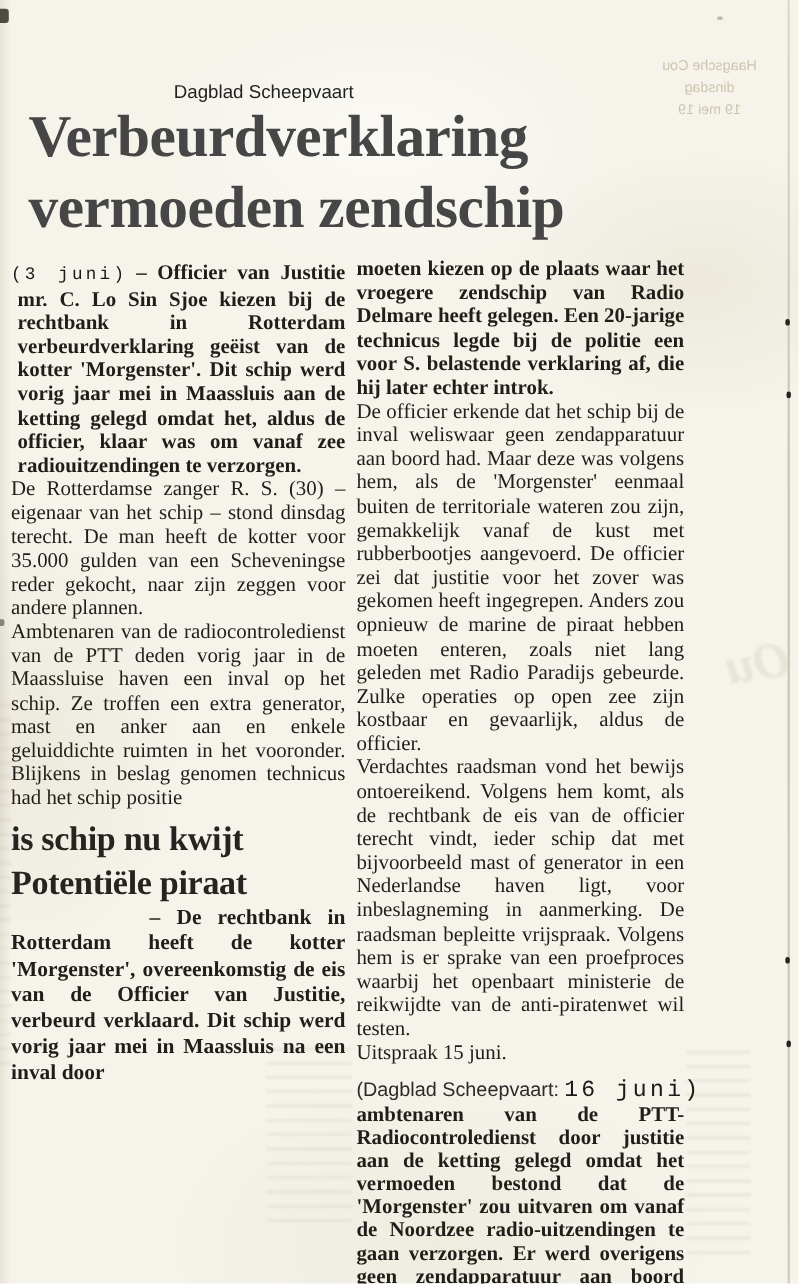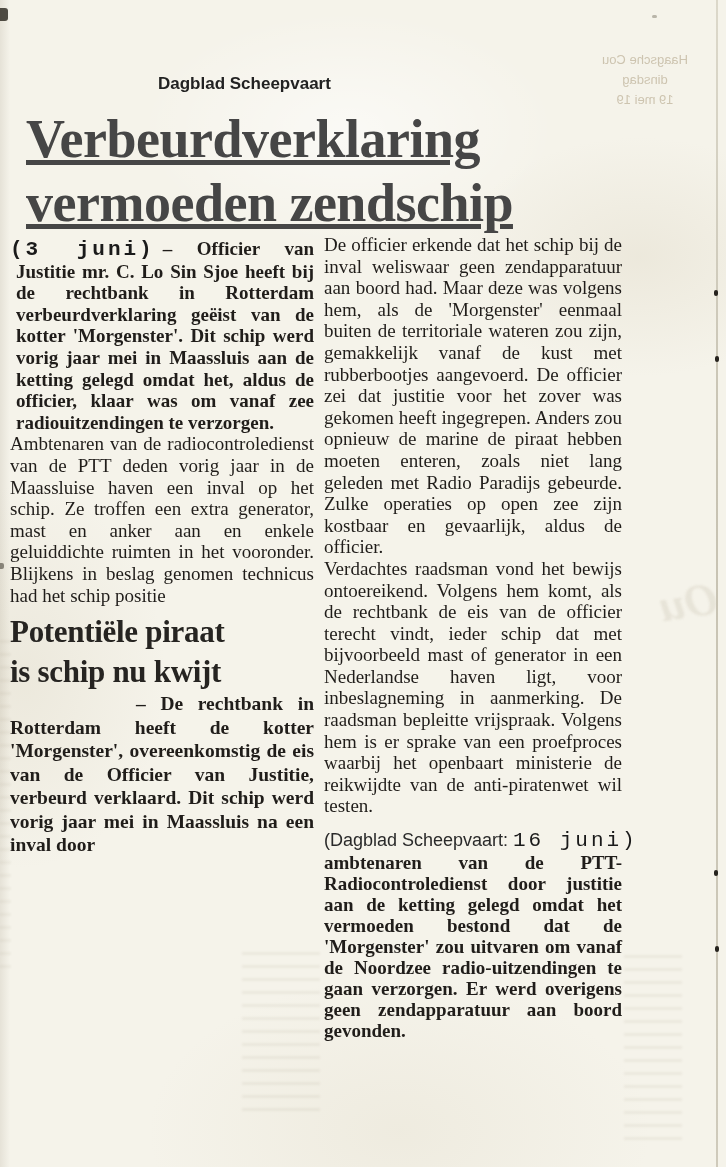--- a/index.html
+++ b/index.html
@@ -24,32 +24,32 @@
   .mark-tl{position:absolute;left:0;top:8px;width:8px;height:13px;background:#332f27;
     border-radius:0 3px 3px 0;opacity:.85;}
   .mark-left-dot{position:absolute;left:0;top:563px;width:4px;height:6px;background:#4a443a;
     border-radius:0 2px 2px 0;opacity:.6;}
   .speck-tr{position:absolute;left:652px;top:15px;width:5px;height:3px;background:rgba(95,88,72,0.4);
     border-radius:2px;}
 
   .kicker{position:absolute;left:36px;top:28px;
     font-style:italic;font-size:34px;letter-spacing:.5px;color:#2b2b2b;white-space:nowrap;}
   .source-label{position:absolute;left:158px;top:74px;
-    font-family:"Liberation Sans", sans-serif;font-weight:700;font-size:17px;color:#222;}
-  .headline{position:absolute;left:26px;top:107px;width:620px;
-    font-weight:700;font-size:54px;line-height:64px;color:#464646;letter-spacing:-0.5px;text-decoration:underline;}
+    font-family:"Liberation Sans", sans-serif;font-weight:400;font-size:17px;color:#222;}
+  .headline{position:absolute;left:26px;top:92px;width:620px;
+    font-weight:700;font-size:54px;line-height:64px;color:#464646;letter-spacing:-0.5px;}
   .headline .hl{display:block;white-space:nowrap;}
 
   .col{position:absolute;text-align:justify;font-size:19px;line-height:21.6px;}
   .col1{left:10px;top:238px;width:304px;}
   .col2{left:324px;top:234px;width:298px;}
   .col p{margin:0;}
   .bold{font-weight:700;}
   .p-first{padding-left:6px;text-indent:-6px;}
-  .stamp{font-family:"Liberation Mono", monospace;font-weight:700;font-size:21px;
+  .stamp{font-family:"Liberation Mono", monospace;font-weight:400;font-size:16px;
     letter-spacing:3px;margin-right:8px;color:#1a1a1a;}
 
   .subhead{margin-top:6px;font-weight:700;font-size:31px;line-height:40px;
     letter-spacing:-0.3px;color:#262421;text-align:left;}
   .subhead span{display:block;white-space:nowrap;}
   .a2p{margin-top:12px;font-weight:700;font-size:19.5px;line-height:23.5px;text-indent:126px;}
 
   .source-tag{margin-top:12px;text-align:center;white-space:nowrap;}
   .source-prefix{font-family:"Liberation Sans", sans-serif;font-size:18px;color:#2a2a2a;}
   .source-date{font-family:"Liberation Mono", monospace;font-size:21px;letter-spacing:3px;color:#1a1a1a;}
@@ -87,33 +87,36 @@
   <div class="ghost-lines gl-c"></div>
 
   <div class="source-label">Dagblad Scheepvaart</div>
 
   <h1 class="headline" style="margin:0;">
     <span class="hl">Verbeurdverklaring</span>
     <span class="hl">vermoeden zendschip</span>
   </h1>
 
   <div class="col col1">
-    <p class="bold p-first"><span class="stamp">(3 juni)</span><span>– Officier van Justitie mr. C. Lo Sin Sjoe heeft bij de rechtbank in Rotterdam verbeurdverklaring geëist van de kotter 'Morgenster'. Dit schip werd vorig jaar mei in Maassluis aan de ketting gelegd omdat het, aldus de officier, klaar was om vanaf zee radiouitzendingen te verzorgen.</span></p>
+    <p class="bold p-first"><span class="stamp">(3 juni)</span><span>– Officier van Justitie mr. C. Lo Sin Sjoe kiezen bij de rechtbank in Rotterdam verbeurdverklaring geëist van de kotter 'Morgenster'. Dit schip werd vorig jaar mei in Maassluis aan de ketting gelegd omdat het, aldus de officier, klaar was om vanaf zee radiouitzendingen te verzorgen.</span></p>
+    <p>De Rotterdamse zanger R. S. (30) – eigenaar van het schip – stond dinsdag terecht. De man heeft de kotter voor 35.000 gulden van een Scheveningse reder gekocht, naar zijn zeggen voor andere plannen.</p>
     <p>Ambtenaren van de radiocontroledienst van de PTT deden vorig jaar in de Maassluise haven een inval op het schip. Ze troffen een extra generator, mast en anker aan en enkele geluiddichte ruimten in het vooronder. Blijkens in beslag genomen technicus had het schip positie</p>
 
     <h2 class="subhead" style="margin-bottom:0;">
+      <span>is schip nu kwijt</span>
       <span>Potentiële piraat</span>
-      <span>is schip nu kwijt</span>
     </h2>
     <p class="a2p">– De rechtbank in Rotterdam heeft de kotter 'Morgenster', overeenkomstig de eis van de Officier van Justitie, verbeurd verklaard. Dit schip werd vorig jaar mei in Maassluis na een inval door</p>
   </div>
 
   <div class="col col2">
+    <p class="bold">moeten kiezen op de plaats waar het vroegere zendschip van Radio Delmare heeft gelegen. Een 20-jarige technicus legde bij de politie een voor S. belastende verklaring af, die hij later echter introk.</p>
     <p>De officier erkende dat het schip bij de inval weliswaar geen zendapparatuur aan boord had. Maar deze was volgens hem, als de 'Morgenster' eenmaal buiten de territoriale wateren zou zijn, gemakkelijk vanaf de kust met rubberbootjes aangevoerd. De officier zei dat justitie voor het zover was gekomen heeft ingegrepen. Anders zou opnieuw de marine de piraat hebben moeten enteren, zoals niet lang geleden met Radio Paradijs gebeurde. Zulke operaties op open zee zijn kostbaar en gevaarlijk, aldus de officier.</p>
     <p>Verdachtes raadsman vond het bewijs ontoereikend. Volgens hem komt, als de rechtbank de eis van de officier terecht vindt, ieder schip dat met bijvoorbeeld mast of generator in een Nederlandse haven ligt, voor inbeslagneming in aanmerking. De raadsman bepleitte vrijspraak. Volgens hem is er sprake van een proefproces waarbij het openbaart ministerie de reikwijdte van de anti-piratenwet wil testen.</p>
+    <p>Uitspraak 15 juni.</p>
 
     <div class="source-tag">
       <span class="source-prefix">(Dagblad Scheepvaart:</span>
       <span class="source-date">16 juni)</span>
     </div>
     <p class="a3p">ambtenaren van de PTT-Radiocontroledienst door justitie aan de ketting gelegd omdat het vermoeden bestond dat de 'Morgenster' zou uitvaren om vanaf de Noordzee radio-uitzendingen te gaan verzorgen. Er werd overigens geen zendapparatuur aan boord gevonden.</p>
   </div>
 
   <div class="fold-line"></div>
   <div class="fold-dot" style="left:714px;top:290px;"></div>

